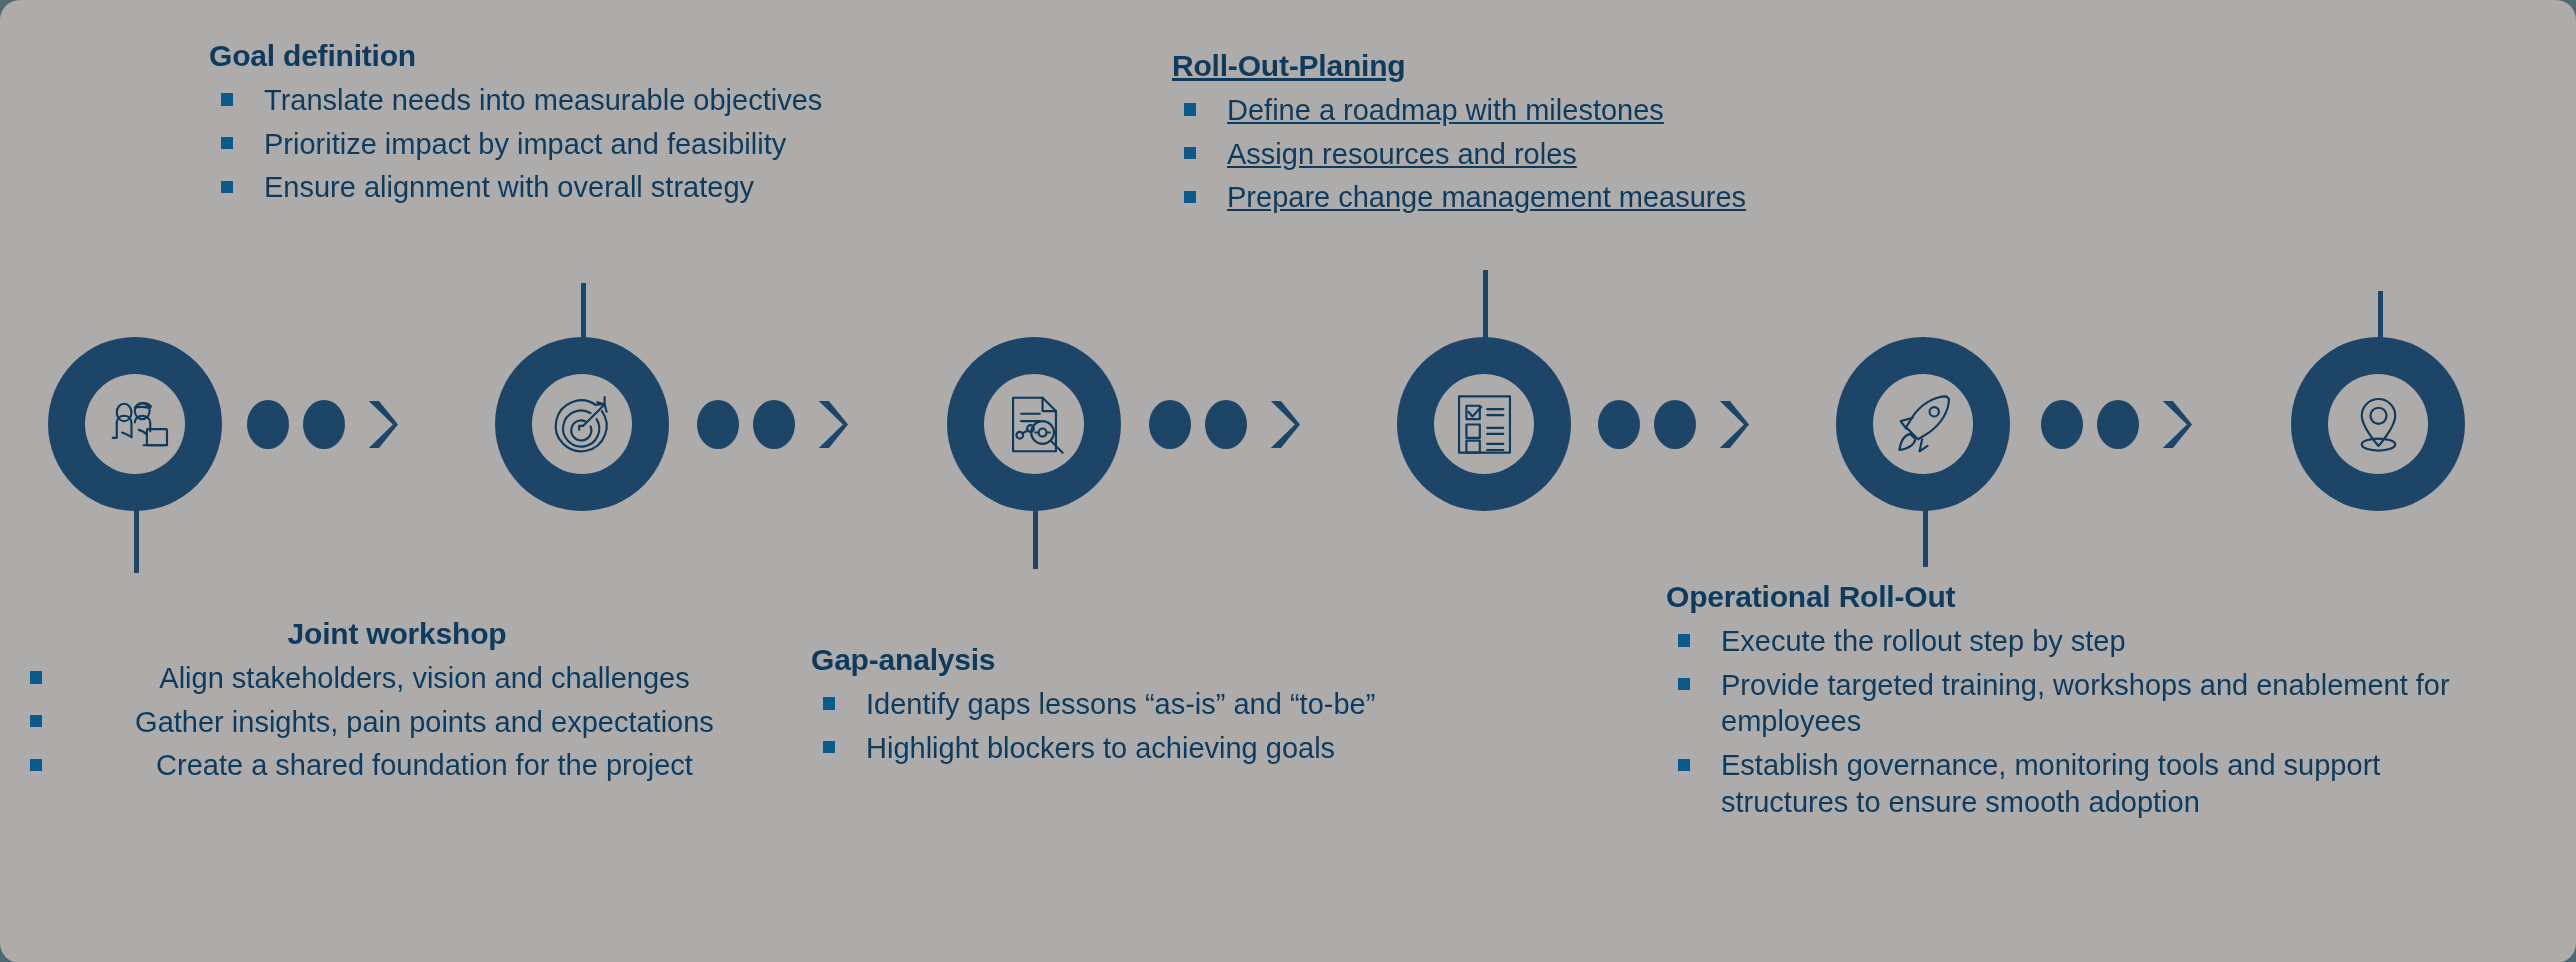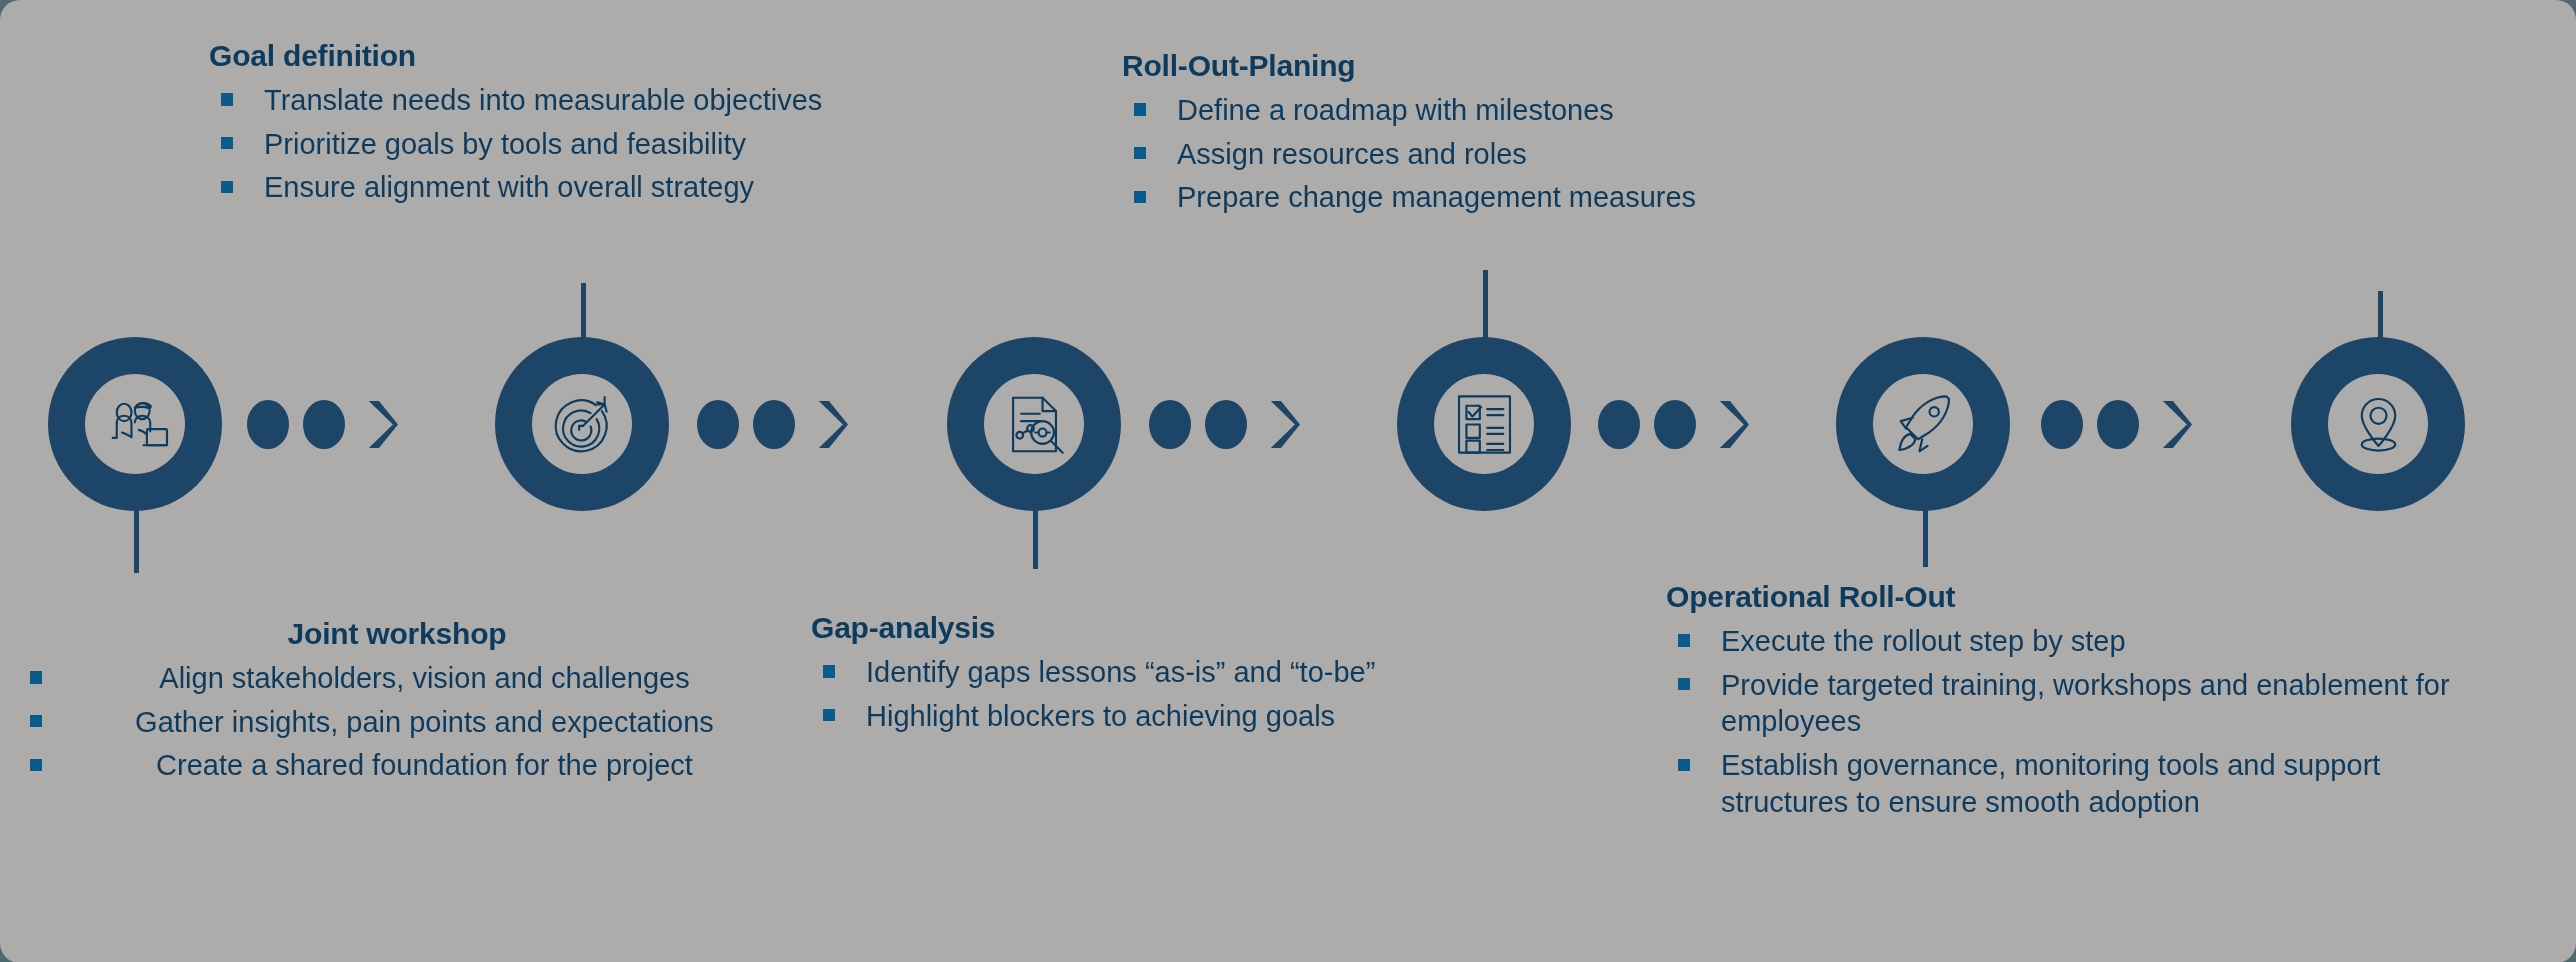--- a/index.html
+++ b/index.html
@@ -61,45 +61,45 @@
 </style>
 </head>
 <body>
 
 <div id="stage">
 
   <div class="block" style="left:209px;top:40px;width:758px;">
     <h3>Goal definition</h3>
     <ul>
       <li><span class="bl"></span><span>Translate needs into measurable objectives</span></li>
-      <li><span class="bl"></span><span>Prioritize goals by tools and feasibility</span></li>
+      <li><span class="bl"></span><span>Prioritize impact by impact and feasibility</span></li>
       <li><span class="bl"></span><span>Ensure alignment with overall strategy</span></li>
     </ul>
   </div>
 
-  <div class="block" style="left:1122px;top:50px;width:771px;">
+  <div class="block" style="left:1172px;top:50px;width:771px;text-decoration:underline;">
     <h3>Roll-Out-Planing</h3>
     <ul>
       <li><span class="bl"></span><span>Define a roadmap with milestones</span></li>
       <li><span class="bl"></span><span>Assign resources and roles</span></li>
       <li><span class="bl"></span><span>Prepare change management measures</span></li>
     </ul>
   </div>
 
 
   <div class="block" style="left:18px;top:618px;width:758px;text-align:center;">
     <h3>Joint workshop</h3>
     <ul>
       <li><span class="bl"></span><span>Align stakeholders, vision and challenges</span></li>
       <li><span class="bl"></span><span>Gather insights, pain points and expectations</span></li>
       <li><span class="bl"></span><span>Create a shared foundation for the project</span></li>
     </ul>
   </div>
 
-  <div class="block" style="left:811px;top:612px;width:720px;">
+  <div class="block" style="left:811px;top:644px;width:720px;">
     <h3>Gap-analysis</h3>
     <ul>
       <li><span class="bl"></span></li>
       <li><span class="bl"></span><span>Identify gaps lessons “as-is” and “to-be”</span></li>
       <li><span class="bl"></span><span>Highlight blockers to achieving goals</span></li>
     </ul>
   </div>
 
   <div class="block" style="left:1666px;top:581px;width:810px;">
     <h3>Operational Roll-Out</h3>

